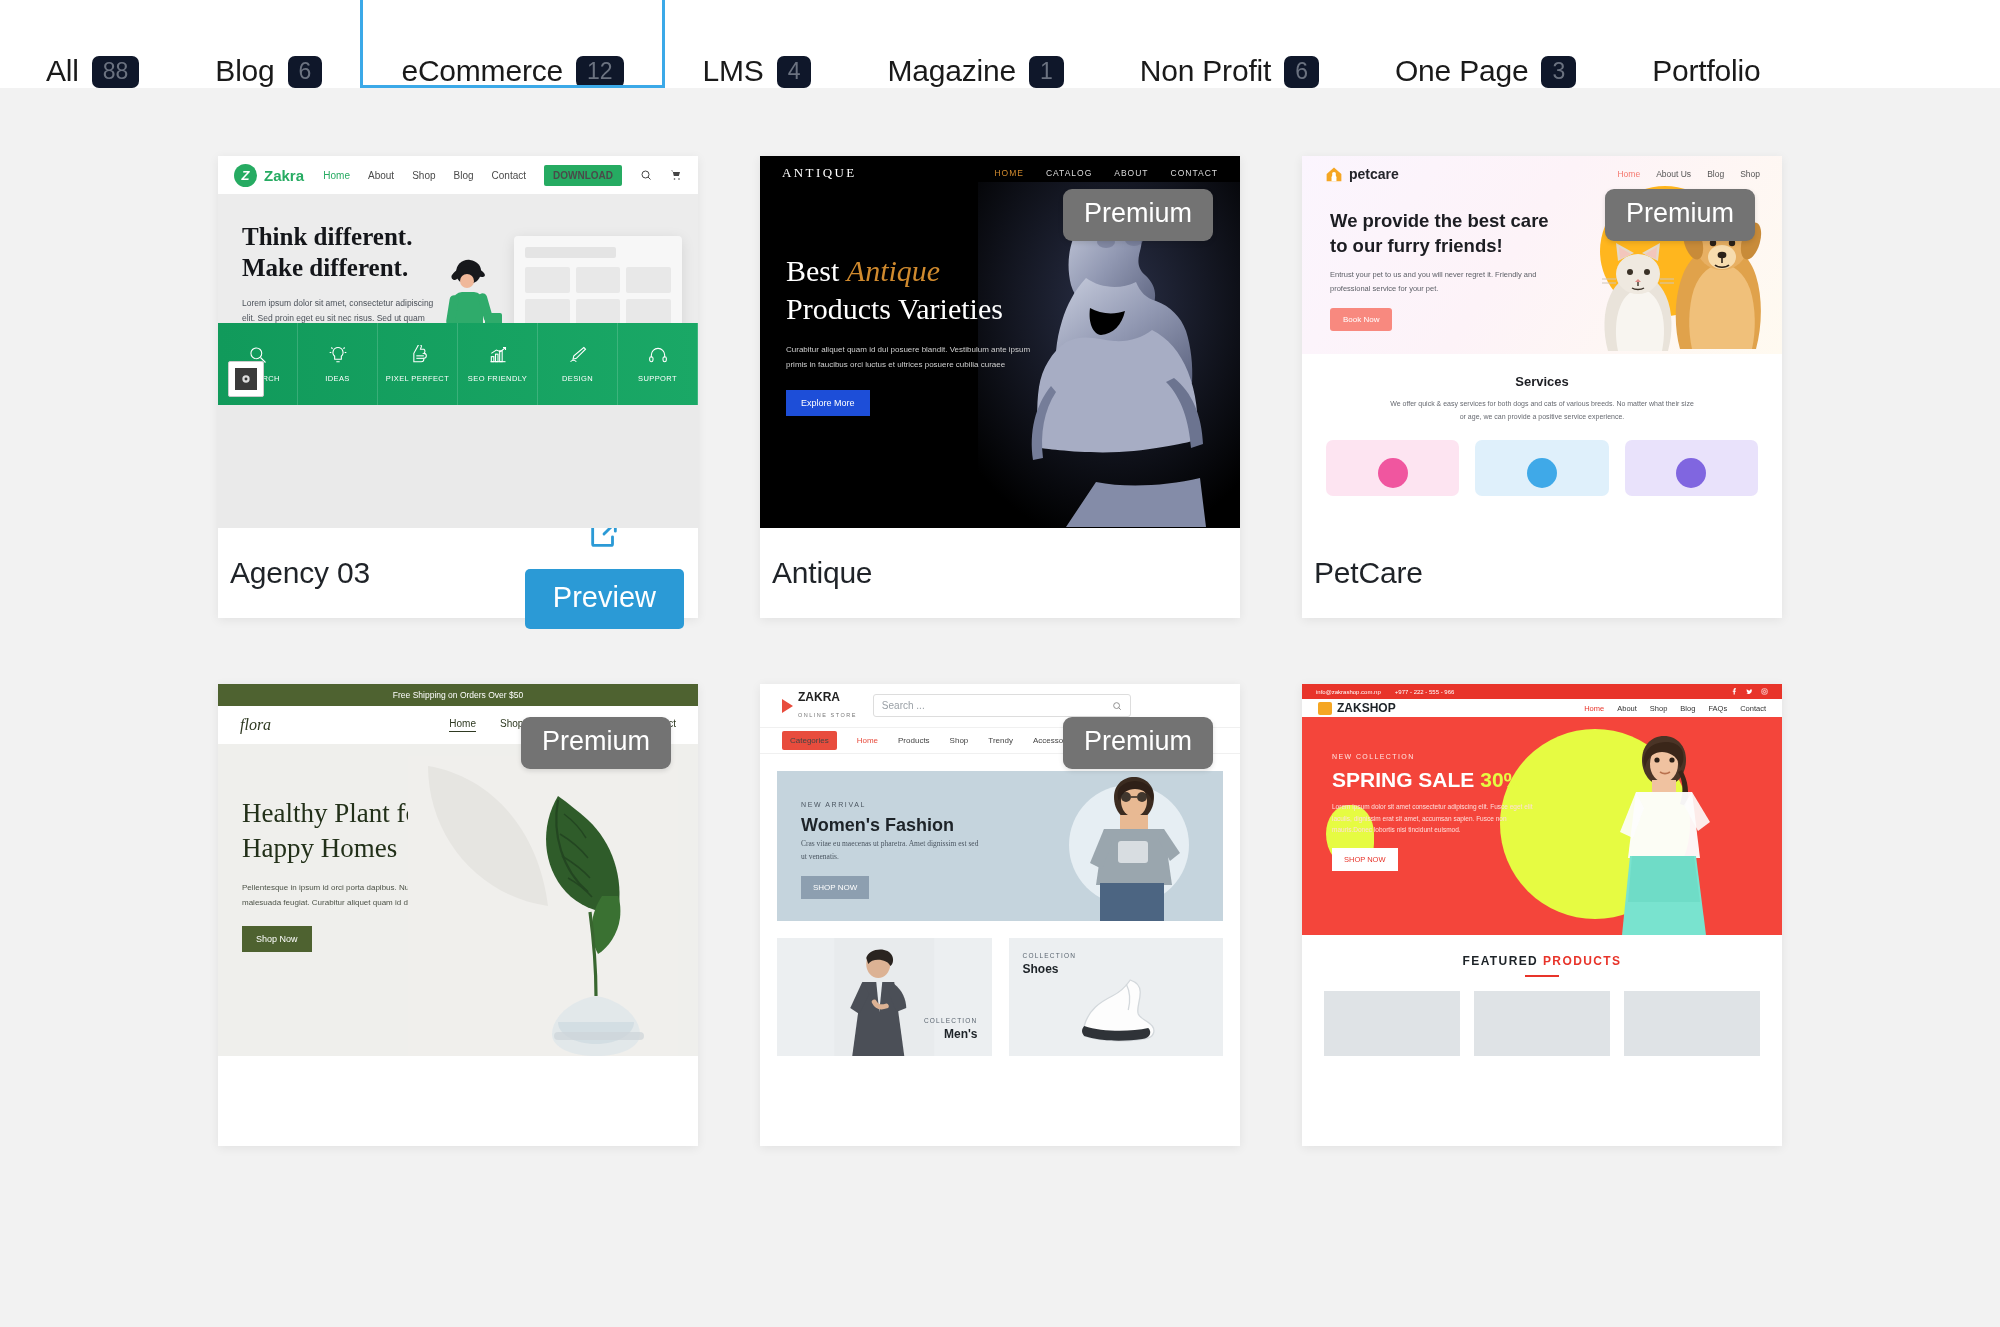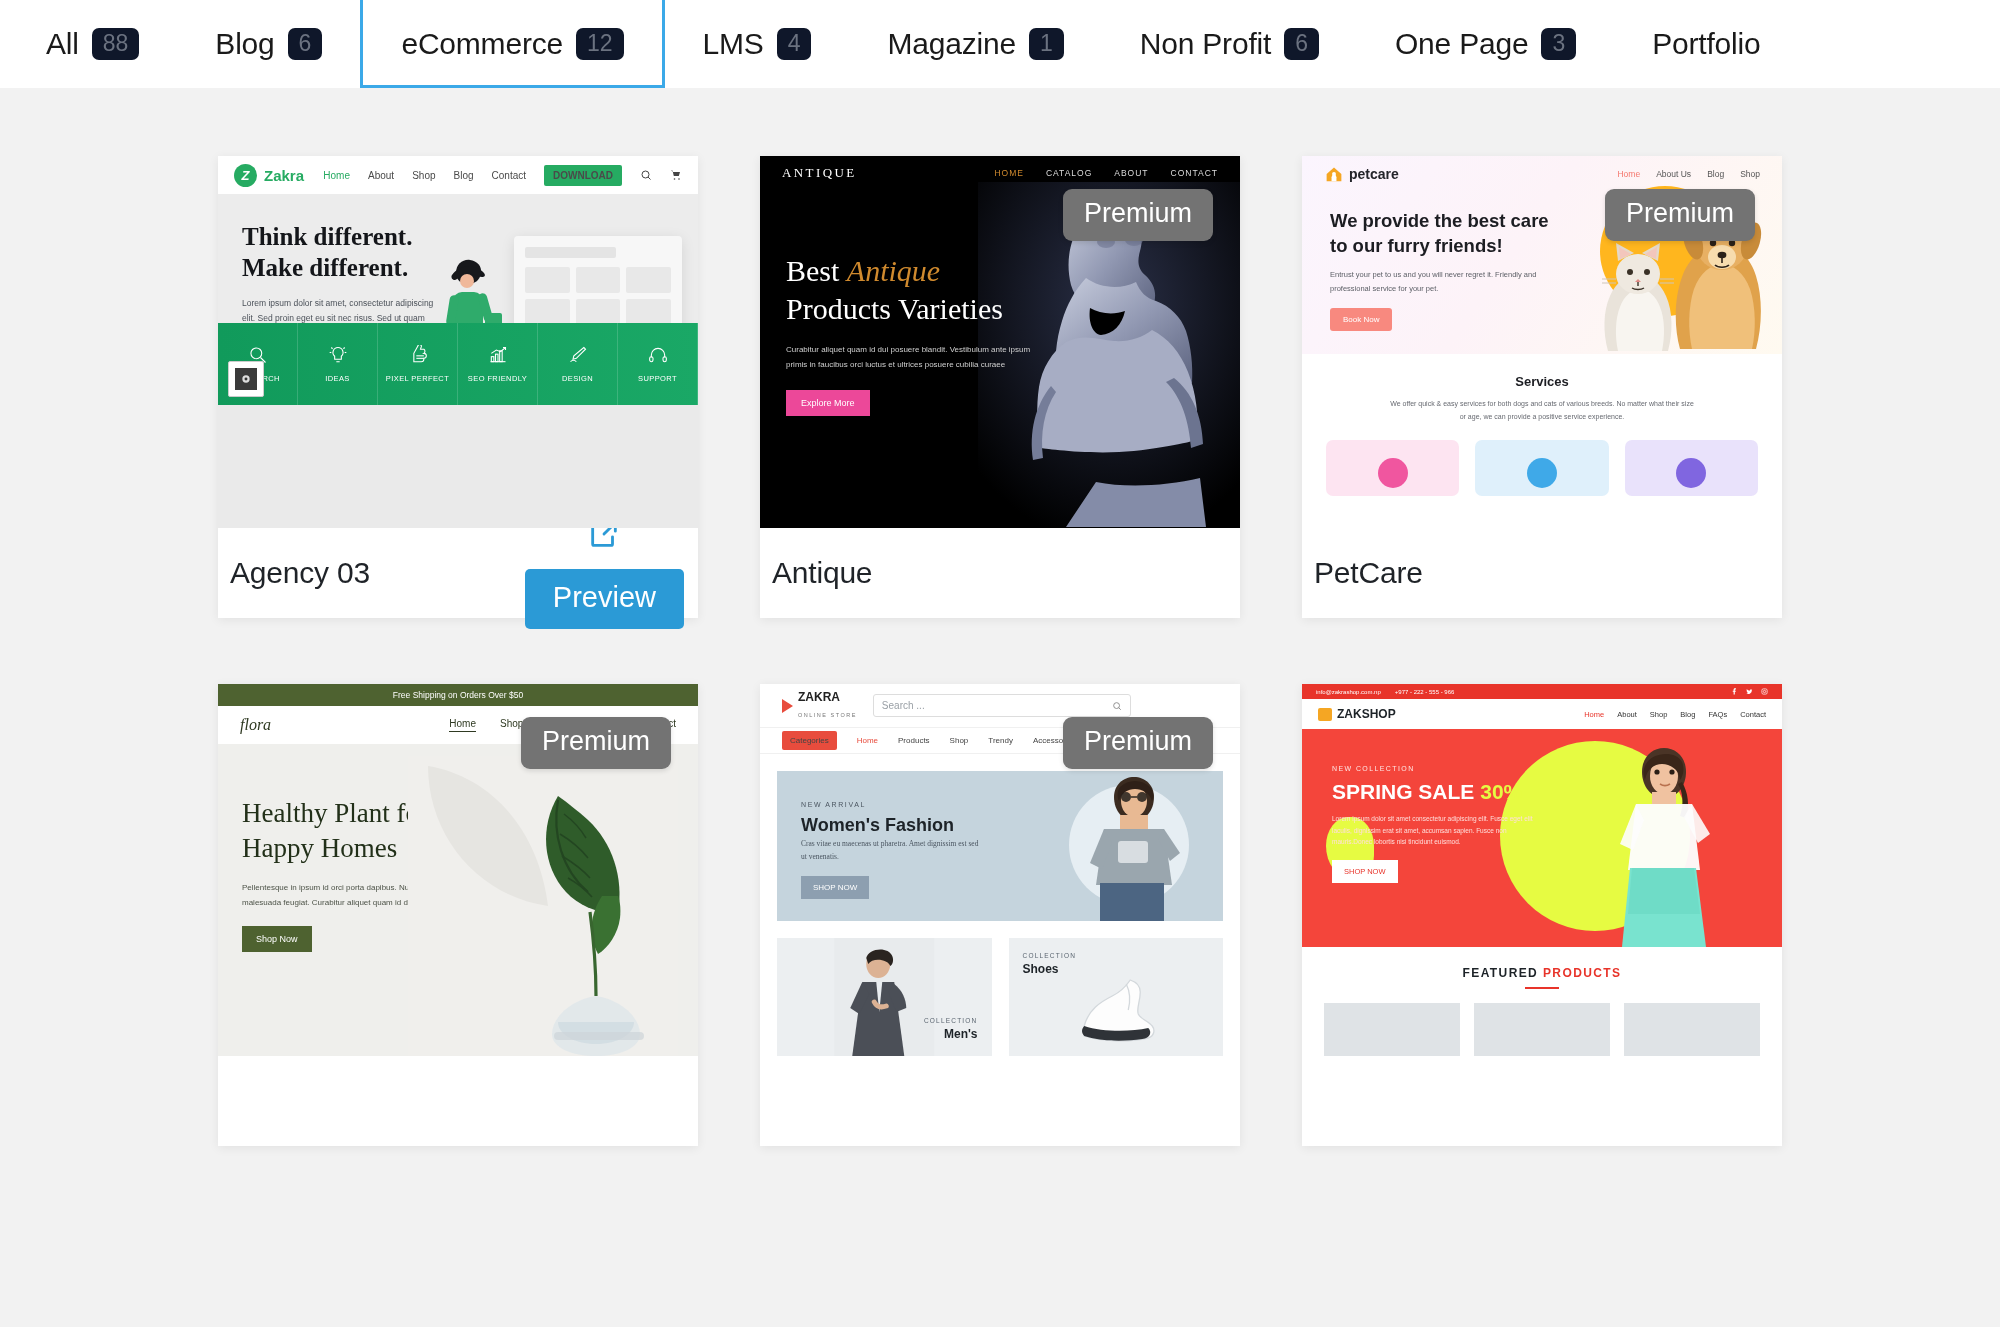--- a/index.html
+++ b/index.html
@@ -14,21 +14,21 @@
   .tabbar {
     height: 88px;
     background: #ffffff;
     display: flex;
     align-items: center;
     padding: 0 8px;
     position: relative;
   }
   .tab {
     display: flex;
-    align-items: center;
+    align-items: flex-end;
     gap: 13px;
     height: 88px;
     padding: 0 38px;
     cursor: pointer;
     position: relative;
   }
   .tab-label {
     font-size: 30px;
     color: #1a1a1a;
     letter-spacing: -0.2px;
@@ -178,21 +178,21 @@
   .a-logo { color: #fff; font-family: "Liberation Serif", serif; font-size: 13px; letter-spacing: 2.4px; }
   .a-links { margin-left: auto; display: flex; gap: 22px; }
   .a-links span { font-size: 8.5px; color: #ddd; letter-spacing: 1px; }
   .a-links span.on { color: #d08a2e; }
   .a-body { padding: 62px 0 0 26px; position: relative; z-index: 3; }
   .a-h1 { font-family: "Liberation Serif", serif; font-size: 30px; color: #fff; line-height: 1.28; }
   .a-h1 em { color: #d08a2e; }
   .a-p { font-size: 8px; color: #cfcfcf; line-height: 1.85; margin-top: 14px; width: 265px; }
   .a-btn {
     display: inline-block; margin-top: 18px;
-    background: #ec4899; color: #fff;
+    background: #1d4ed8; color: #fff;
     font-size: 9px; padding: 8px 15px;
   }
   .a-statue {
     position: absolute; right: -8px; top: 26px;
     width: 270px; height: 345px; z-index: 1;
   }
 
   
   .p-wrap { position: absolute; inset: 0; background: #fff; }
   .p-hero {
@@ -259,21 +259,21 @@
   .s-lbl i { display: block; font-size: 6.5px; letter-spacing: 1.2px; color: #5a6570; font-style: normal; }
   .s-lbl b { font-size: 12px; color: #1d2328; }
   .s-lbl2 { position: absolute; left: 14px; top: 14px; }
   .s-lbl2 i { display: block; font-size: 6.5px; letter-spacing: 1.2px; color: #5a6570; font-style: normal; }
   .s-lbl2 b { font-size: 12px; color: #1d2328; }
 
   
   .k-wrap { position: absolute; inset: 0; background: #fff; }
   .k-top { height: 15px; background: #e8342a; color: #fff; display: flex; align-items: center; padding: 0 14px; font-size: 6px; gap: 14px; }
   .k-top .right { margin-left: auto; display: flex; gap: 8px; }
-  .k-nav { height: 30px; background: #fff; display: flex; align-items: center; padding: 0 16px; }
+  .k-nav { height: 18px; background: #fff; display: flex; align-items: center; padding: 0 16px; }
   .k-logo { display: flex; align-items: center; gap: 5px; font-size: 12px; font-weight: bold; color: #1d2328; }
   .k-bag { width: 14px; height: 13px; background: #f5a623; border-radius: 2px; }
   .k-links { margin-left: auto; display: flex; gap: 13px; }
   .k-links span { font-size: 7.5px; color: #333; }
   .k-hero { height: 218px; background: #f4453b; position: relative; overflow: hidden; }
   .k-blob { position: absolute; width: 190px; height: 190px; border-radius: 50%; background: #e6fb42; right: 92px; top: 12px; }
   .k-blob2 { position: absolute; width: 48px; height: 62px; border-radius: 50% 50% 42% 58%; background: #e6fb42; left: 24px; top: 88px; }
   .k-kick { font-size: 7px; letter-spacing: 1.4px; color: #ffe6e4; padding: 36px 0 0 30px; position: relative; z-index: 3; }
   .k-h1 { font-size: 21px; font-weight: bold; color: #fff; padding: 8px 0 0 30px; position: relative; z-index: 3; }
   .k-h1 em { color: #e6fb42; font-style: normal; }

